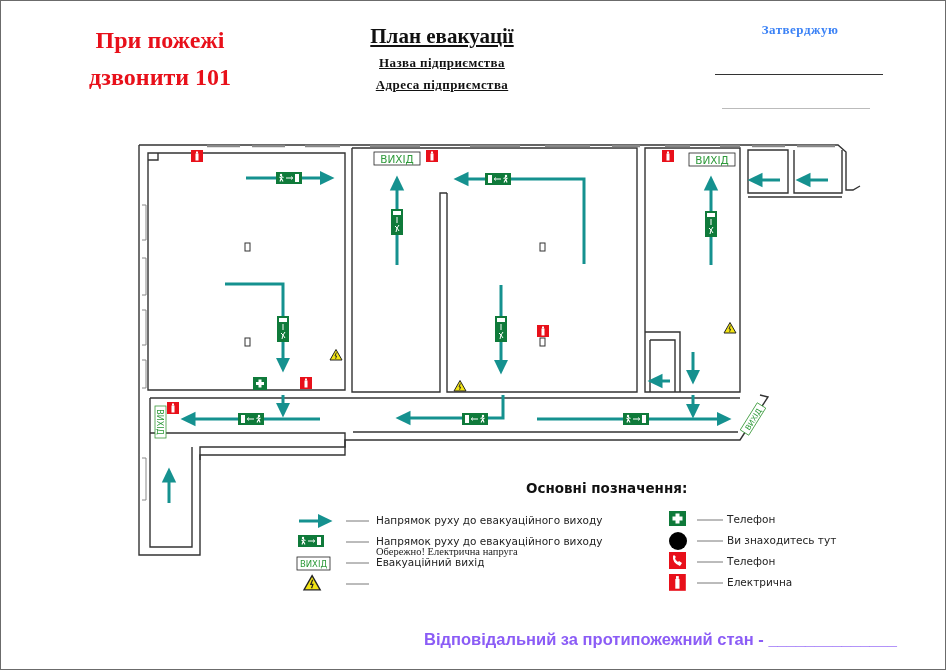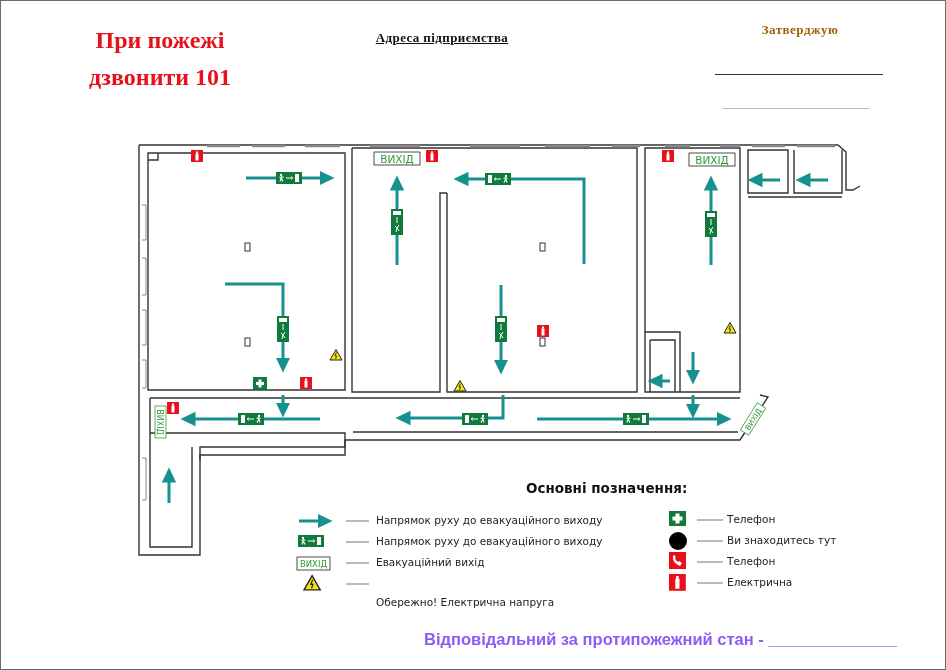--- a/index.html
+++ b/index.html
@@ -2,39 +2,41 @@
 <html><head>
 <meta charset="utf-8">
 <style>
   html,body{margin:0;padding:0;background:#ffffff;}
   body{width:946px;height:670px;position:relative;overflow:hidden;font-family:"DejaVu Sans",sans-serif;}
   .frame{position:absolute;left:0;top:0;width:944px;height:668px;border:1px solid #6b6b6b;}
   .fire-call{position:absolute;left:40px;top:22px;width:240px;text-align:center;color:#e8101a;font-family:"Liberation Serif",serif;font-weight:bold;font-size:24px;line-height:37px;}
   .title-block{position:absolute;left:340px;top:24px;width:204px;text-align:center;font-family:"Liberation Serif",serif;font-weight:bold;color:#111;}
   .title-block .t{font-size:21px;text-decoration:underline;display:inline-block;}
   .title-block .s{font-size:13px;text-decoration:underline;margin-top:6px;letter-spacing:0.4px;}
-  .approve{position:absolute;left:720px;top:22px;width:160px;text-align:center;font-family:"Liberation Serif",serif;font-weight:bold;font-size:13px;color:#a16207;letter-spacing:0.5px;}
+  .approve{position:absolute;left:720px;top:22px;width:160px;text-align:center;font-family:"Liberation Serif",serif;font-weight:bold;font-size:13px;color:#3b82f6;letter-spacing:0.5px;}
   .line-dark{position:absolute;left:715px;top:74px;width:168px;border-top:1px solid #333;}
   .line-light{position:absolute;left:722px;top:108px;width:148px;border-top:1px solid #bbb;}
   svg.plan{position:absolute;left:0;top:0;}
   .legend-title{position:absolute;left:526px;top:480px;font-family:"DejaVu Sans",sans-serif;font-weight:bold;font-size:13.5px;color:#111;}
   .leg{position:absolute;font-size:10.5px;color:#222;font-family:"DejaVu Sans",sans-serif;white-space:nowrap;}
   .resp{position:absolute;left:424px;top:630px;font-weight:bold;font-size:16.5px;color:#8b5cf6;font-family:Liberation Sans, sans-serif;white-space:nowrap;}
 </style>
 </head>
 <body>
 
 <div class="frame"></div>
 
 <div class="fire-call">
   <div>При пожежі</div>
   <div>дзвонити 101</div>
 </div>
 
 <div class="title-block">
+  <div class="t">План евакуації</div>
+  <div class="s">Назва підприємства</div>
   <div class="s">Адреса підприємства</div>
 </div>
 
 <div class="approve">Затверджую</div>
 <div class="line-dark"></div>
 <div class="line-light"></div>
 
 <svg class="plan" width="946" height="670" viewBox="0 0 946 670">
   <defs>
     <marker id="ah" markerWidth="6" markerHeight="6" refX="3.5" refY="3" orient="auto" markerUnits="strokeWidth">
@@ -191,20 +193,20 @@
       </g>
     <path d="M697,520 L723,520 M697,541 L723,541 M697,562 L723,562 M697,583 L723,583" stroke="#555" stroke-width="0.8"></path>
   </g>
 </svg>
 
 <div class="legend-title">Основні позначення:</div>
 
 <div class="leg" style="left:376px;top:514px;">Напрямок руху до евакуаційного виходу</div>
 <div class="leg" style="left:376px;top:535px;">Напрямок руху до евакуаційного виходу</div>
 <div class="leg" style="left:376px;top:556px;">Евакуаційний вихід</div>
-<div class="leg" style="left:376px;top:596px;">Обережно! Електрична напруга</div>
+<div class="leg" style="left:376px;top:546px;font-family:Liberation Serif, serif;">Обережно! Електрична напруга</div>
 
 <div class="leg" style="left:727px;top:513px;">Телефон</div>
 <div class="leg" style="left:727px;top:534px;">Ви знаходитесь тут</div>
 <div class="leg" style="left:727px;top:555px;">Телефон</div>
 <div class="leg" style="left:727px;top:576px;">Електрична</div>
 
 <div class="resp">Відповідальний за протипожежний стан - ______________</div>
 
 </body></html>

